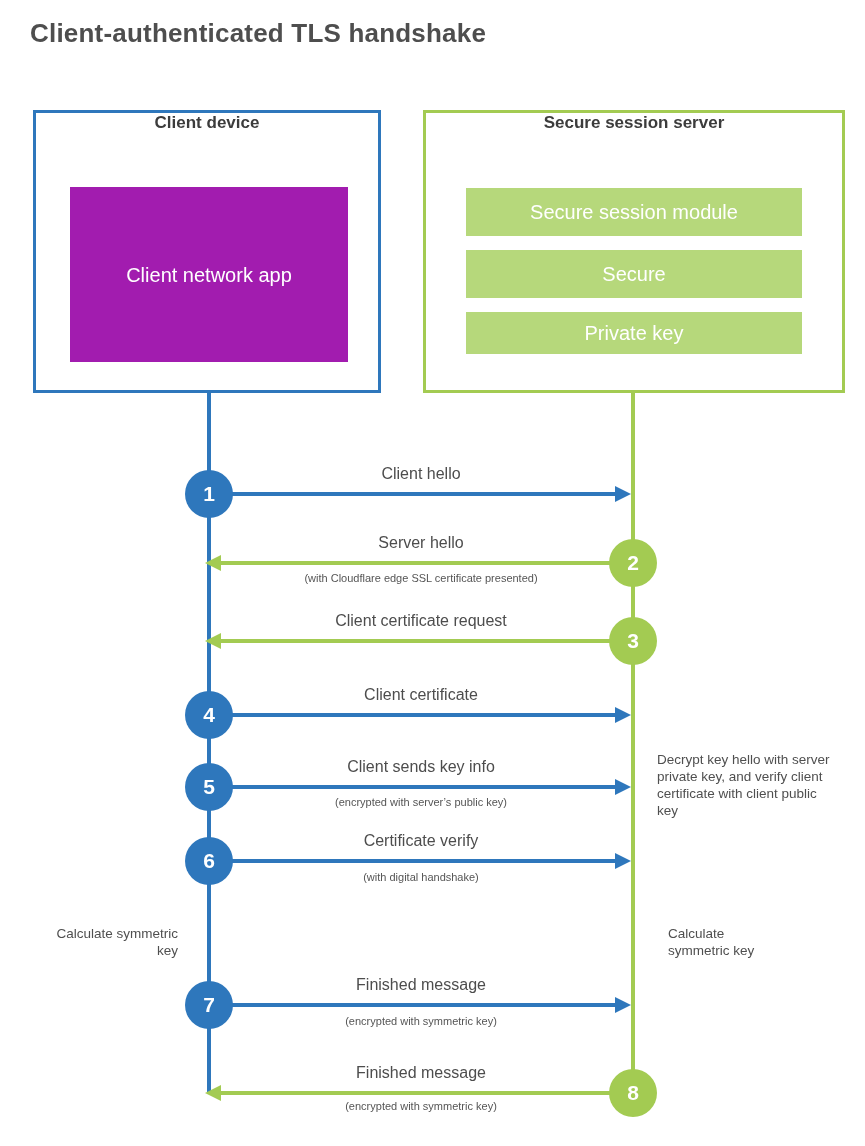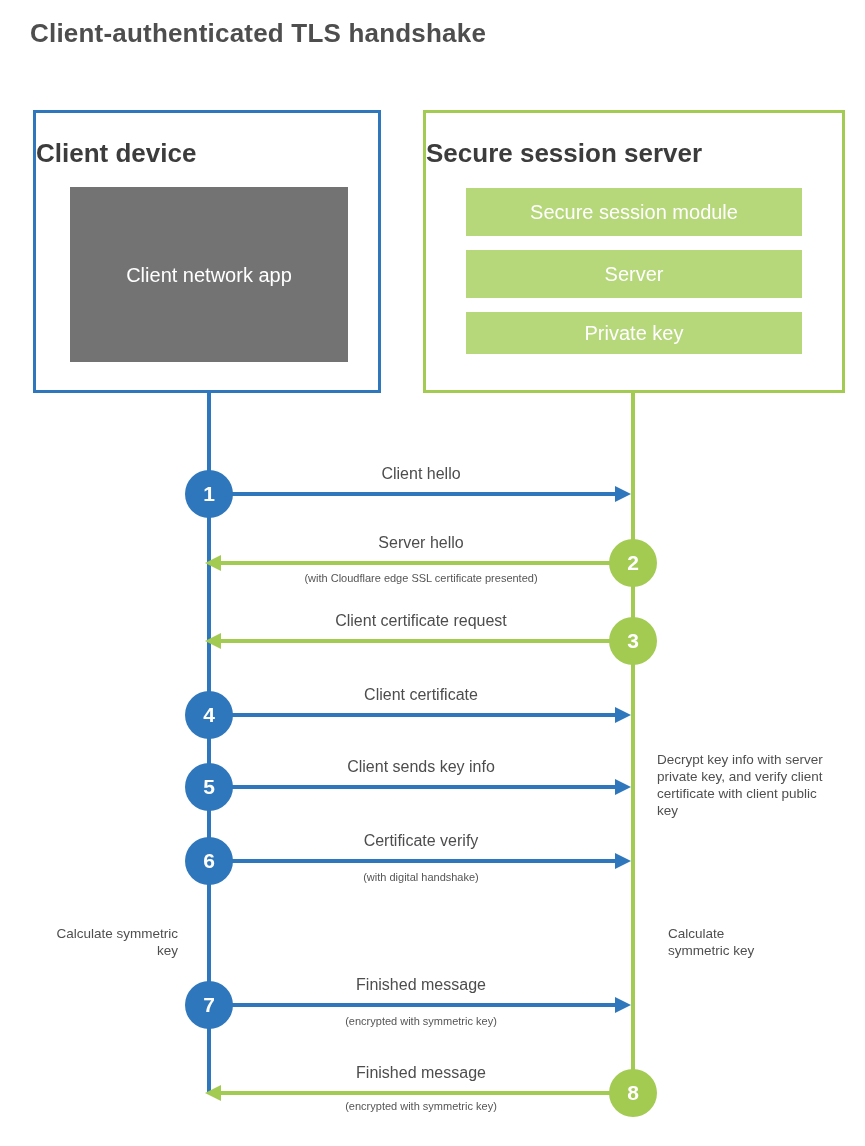--- a/index.html
+++ b/index.html
@@ -9,27 +9,27 @@
   }
   .abs{position:absolute;}
   .page-title{
     left:30px;top:18px;font-size:26px;font-weight:700;color:#4e4e4e;letter-spacing:.2px;
   }
   
   .entity-box{box-sizing:border-box;background:#ffffff;}
   .entity-box.blue{border:3px solid #2e77bc;}
   .entity-box.green{border:3px solid #a3cb52;}
   .entity-title{
-    width:100%;margin-top:25px;font-size:26px;font-weight:bold;color:#3c3c3c;
+    width:100%;text-align:center;font-size:17px;font-weight:bold;color:#3c3c3c;
   }
   .inner-fill{
     display:flex;align-items:center;justify-content:center;text-align:center;
     color:#ffffff;font-size:20px;line-height:26px;
   }
-  .inner-fill.blue{background:#737373;}
+  .inner-fill.blue{background:#a21caf;}
   .inner-fill.green{background:#b6d87b;}
   
   .vline{width:4px;}
   .vline.blue{background:#2e77bc;}
   .vline.green{background:#a3cb52;}
   
   .circle{
     width:48px;height:48px;border-radius:50%;display:flex;align-items:center;justify-content:center;
     color:#ffffff;font-size:21px;font-weight:bold;z-index:3;
   }
@@ -66,21 +66,21 @@
     <span style="display:inline-block;max-width:170px;">Client network app</span>
   </div>
 
   <div class="abs entity-box green" style="left:423px;top:110px;width:422px;height:283px;">
     <div class="entity-title">Secure session server</div>
   </div>
   <div class="abs inner-fill green" style="left:466px;top:188px;width:336px;height:48px;">
     <span>Secure session module</span>
   </div>
   <div class="abs inner-fill green" style="left:466px;top:250px;width:336px;height:48px;">
-    <span>Server</span>
+    <span>Secure</span>
   </div>
   <div class="abs inner-fill green" style="left:466px;top:312px;width:336px;height:42px;">
     <span>Private key</span>
   </div>
 
   <div class="abs vline blue" style="left:207px;top:393px;height:700px;"></div>
   <div class="abs vline green" style="left:631px;top:393px;height:700px;"></div>
 
   <div class="abs msg-label" style="top:465px;">Client hello</div>
   <div class="abs hline blue" style="left:209px;top:492px;width:407px;"></div>
@@ -107,33 +107,34 @@
   <div class="abs msg-label" style="top:686px;">Client certificate</div>
   <div class="abs hline blue" style="left:209px;top:713px;width:407px;"></div>
   <div class="abs head right" style="left:615px;top:707px;"></div>
   <div class="abs circle blue" style="left:185px;top:691px;">
       <span>4</span>
     </div>
 
   <div class="abs msg-label" style="top:758px;">Client sends key info</div>
   <div class="abs hline blue" style="left:209px;top:785px;width:407px;"></div>
   <div class="abs head right" style="left:615px;top:779px;"></div>
+  <div class="abs msg-sub" style="top:796px;">(encrypted with server’s public key)</div>
   <div class="abs circle blue" style="left:185px;top:763px;">
       <span>5</span>
     </div>
 
   <div class="abs msg-label" style="top:832px;">Certificate verify</div>
   <div class="abs hline blue" style="left:209px;top:859px;width:407px;"></div>
   <div class="abs head right" style="left:615px;top:853px;"></div>
   <div class="abs msg-sub" style="top:871px;">(with digital handshake)</div>
   <div class="abs circle blue" style="left:185px;top:837px;">
       <span>6</span>
     </div>
 
-  <div class="abs side-note" style="left:657px;top:751px;width:180px;text-align:left;">Decrypt key info with server private key, and verify client certificate with client public key</div>
+  <div class="abs side-note" style="left:657px;top:751px;width:180px;text-align:left;">Decrypt key hello with server private key, and verify client certificate with client public key</div>
   <div class="abs side-note" style="left:40px;top:925px;width:138px;text-align:right;">Calculate symmetric key</div>
   <div class="abs side-note" style="left:668px;top:925px;width:120px;text-align:left;">Calculate symmetric key</div>
 
   <div class="abs msg-label" style="top:976px;">Finished message</div>
   <div class="abs hline blue" style="left:209px;top:1003px;width:407px;"></div>
   <div class="abs head right" style="left:615px;top:997px;"></div>
   <div class="abs msg-sub" style="top:1015px;">(encrypted with symmetric key)</div>
   <div class="abs circle blue" style="left:185px;top:981px;">
       <span>7</span>
     </div>

